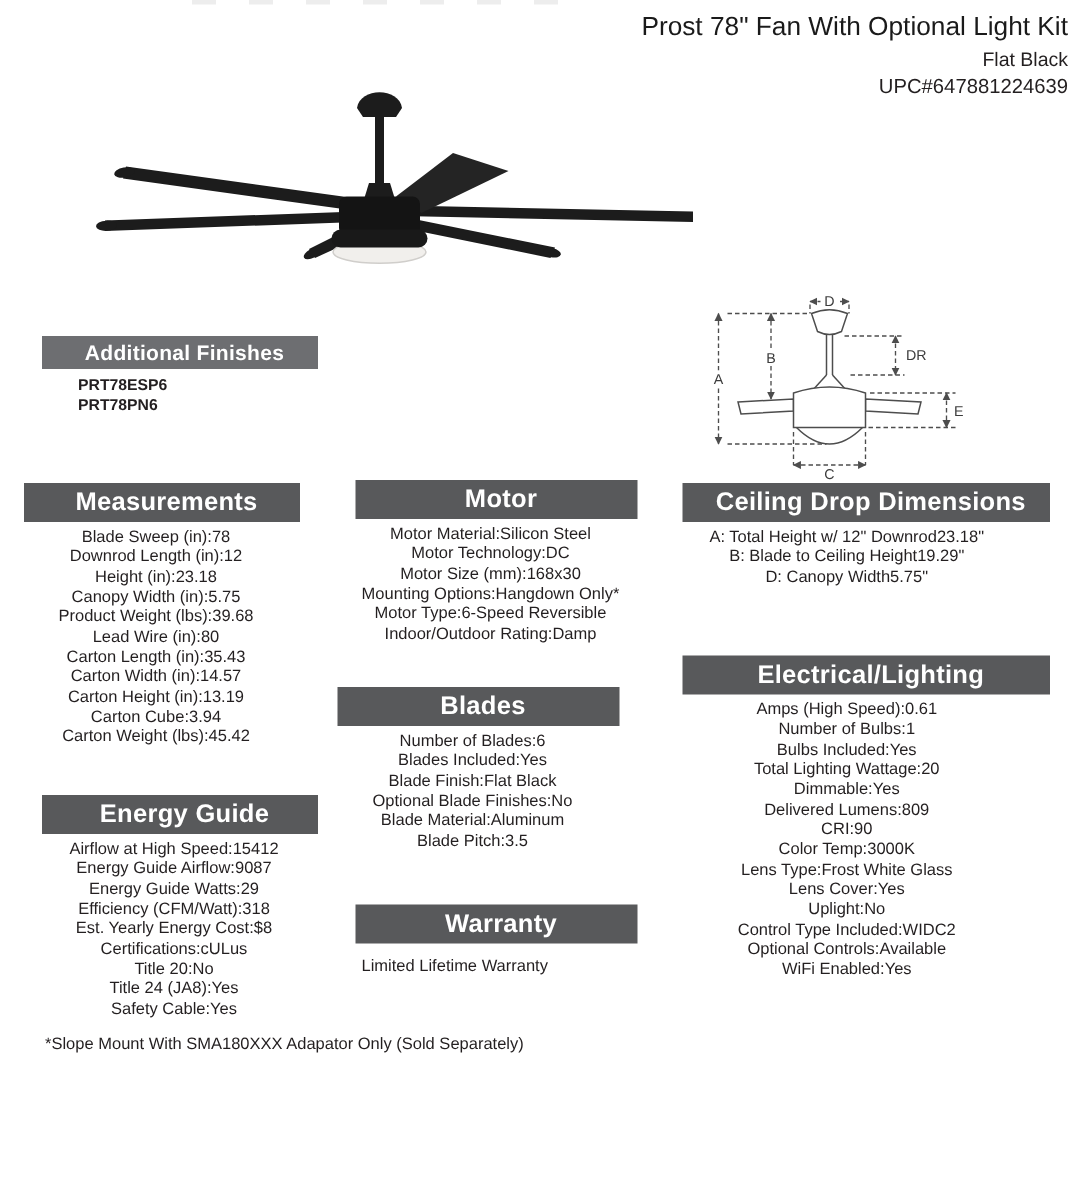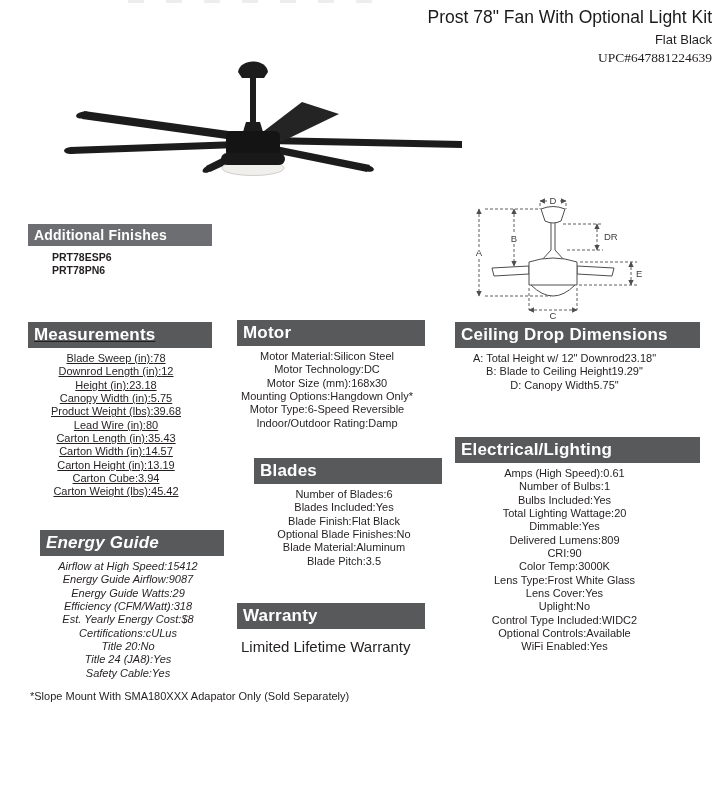--- a/index.html
+++ b/index.html
@@ -7,41 +7,41 @@
     position:relative;width:720px;height:798px;background:#ffffff;overflow:hidden;
     font-family:"Liberation Sans", sans-serif;color:#231f20;
   }
   
   .logo-remnant{position:absolute;left:128px;top:0;width:250px;height:3px;
     background:repeating-linear-gradient(90deg,#ededed 0 16px,transparent 16px 38px);}
   
   .titleblock{position:absolute;top:7px;right:8px;text-align:right;line-height:1.25;}
   .titleblock .title{font-size:17.5px;color:#1a1a1a;}
   .titleblock .finish{font-size:13px;margin-top:3px;}
-  .titleblock .upc{font-size:13.5px;margin-top:2px;font-family:Liberation Serif, serif;}
+  .titleblock .upc{font-size:13.5px;margin-top:2px;}
   
   .section{position:absolute;}
   .bar{background:#58595b;color:#fff;font-weight:bold;font-size:17px;
-    line-height:26px;height:26px;padding-left:6px;letter-spacing:.2px;}
+    line-height:26px;height:26px;padding-left:6px;letter-spacing:.2px;text-align:center;}
   .bar.small{background:#6d6e71;font-size:14px;line-height:22px;height:22px;}
   .rows{margin-top:4px;padding:0 12px 0 4px;}
   .spec-row{display:flex;justify-content:center;align-items:baseline;
     height:13.35px;font-size:11px;white-space:nowrap;}
   .spec-label{text-align:left;}
   .spec-value{text-align:right;}
   .finish-list{margin-top:5px;padding-left:4px;}
   .finish-item{font-weight:bold;font-size:10.5px;height:13px;line-height:13px;margin-left:20px;}
-  .warranty-text{margin-top:9px;padding-left:4px;font-size:15px;}
+  .warranty-text{margin-top:9px;padding-left:4px;font-size:11px;}
   .footnote{position:absolute;left:30px;top:690px;font-size:11px;}
   
   #sec-finishes{left:28px;top:224px;width:184px;}
-  #sec-measurements{left:28px;top:322px;width:184px;text-decoration:underline;}
-  #sec-energy{left:40px;top:530px;width:184px;font-style:italic;}
+  #sec-measurements{left:16px;top:322px;width:184px;}
+  #sec-energy{left:28px;top:530px;width:184px;}
   #sec-motor{left:237px;top:320px;width:188px;}
-  #sec-blades{left:254px;top:458px;width:188px;}
+  #sec-blades{left:225px;top:458px;width:188px;}
   #sec-warranty{left:237px;top:603px;width:188px;}
   #sec-ceiling{left:455px;top:322px;width:245px;}
   #sec-electrical{left:455px;top:437px;width:245px;}
   #sec-ceiling .rows,#sec-electrical .rows{padding:0 30px 0 4px;}
   
   .fan-photo{position:absolute;left:40px;top:45px;width:440px;height:180px;}
   .dim-diagram{position:absolute;left:452px;top:168px;width:256px;height:152px;}
   .dim-diagram text{font-family:"Liberation Sans",sans-serif;font-size:9.5px;fill:#3c3c3c;}
 </style>
 </head>

